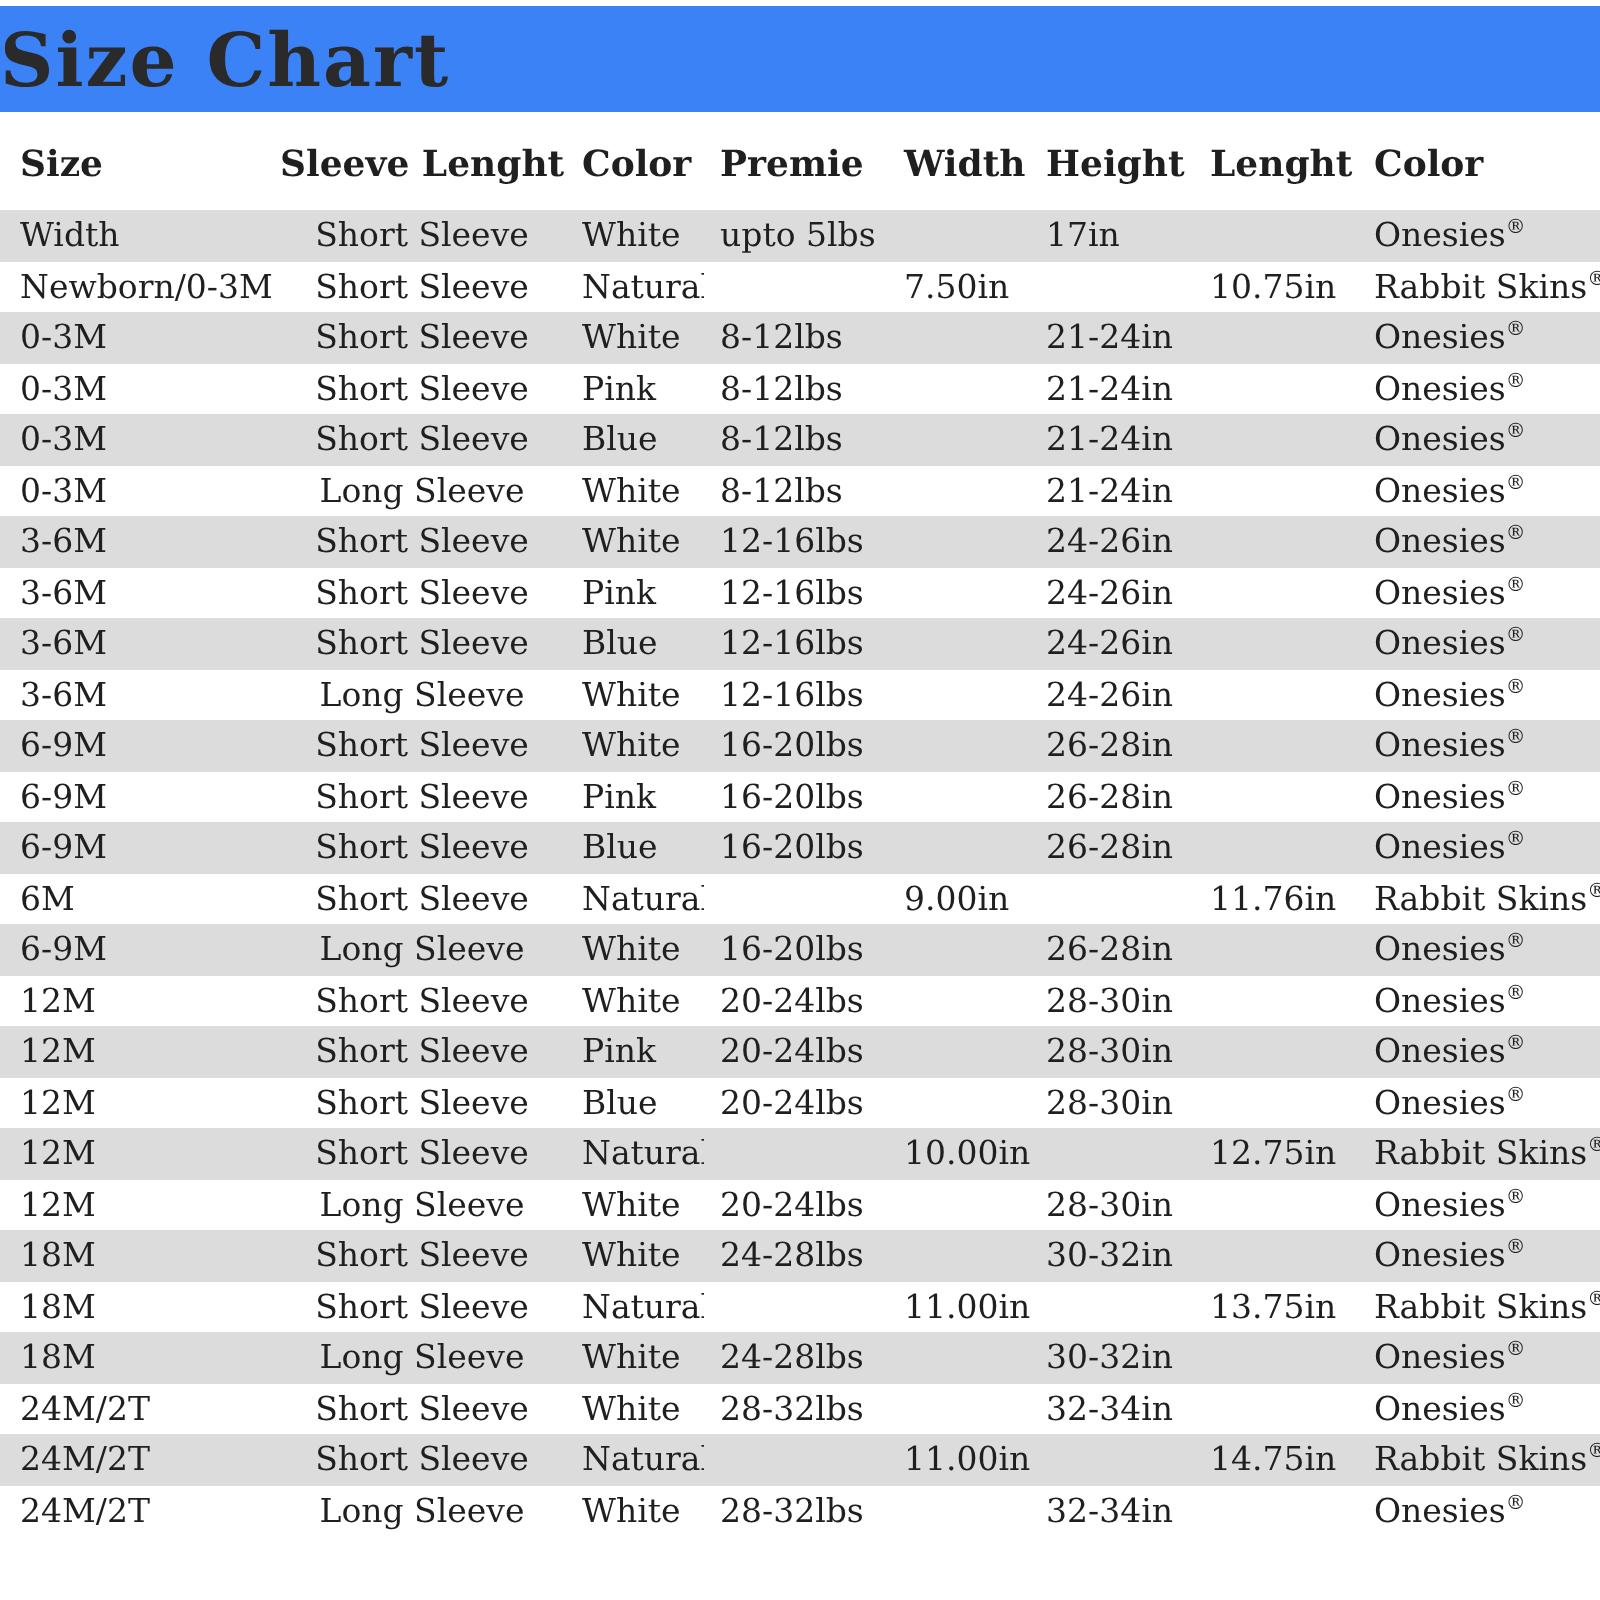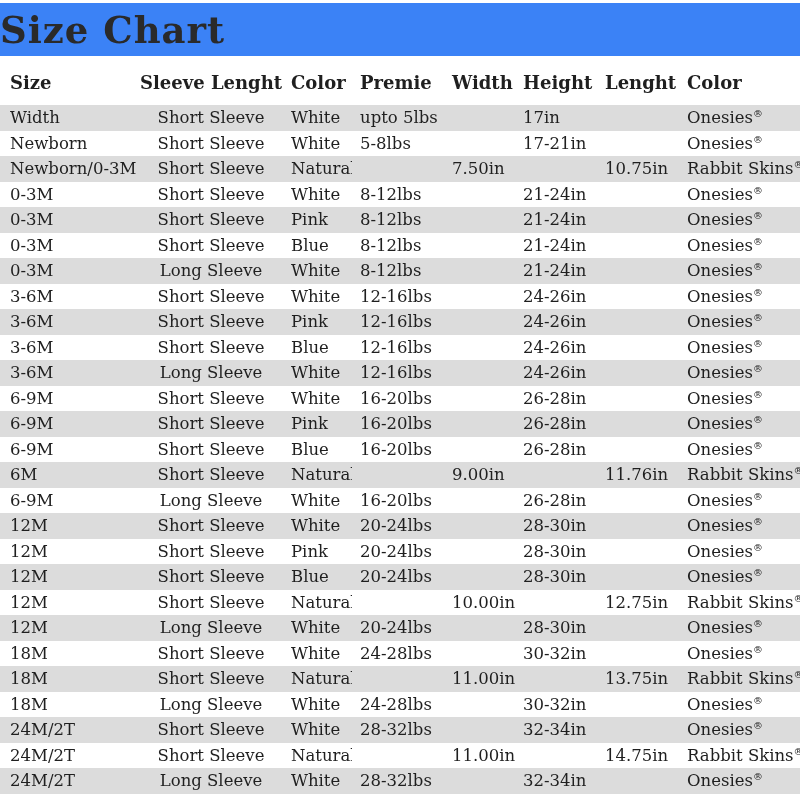--- a/index.html
+++ b/index.html
@@ -115,30 +115,20 @@
           <td>Width</td>
           <td>Short Sleeve</td>
           <td>White</td>
           <td>upto 5lbs</td>
           <td></td>
           <td>17in</td>
           <td></td>
           <td>Onesies<sup class="reg">®</sup></td>
         </tr>
         <tr>
-          <td>Newborn</td>
-          <td>Short Sleeve</td>
-          <td>White</td>
-          <td>5-8lbs</td>
-          <td></td>
-          <td>17-21in</td>
-          <td></td>
-          <td>Onesies<sup class="reg">®</sup></td>
-        </tr>
-        <tr>
           <td>Newborn/0-3M</td>
           <td>Short Sleeve</td>
           <td>Natural</td>
           <td></td>
           <td>7.50in</td>
           <td></td>
           <td>10.75in</td>
           <td>Rabbit Skins<sup class="reg">®</sup></td>
         </tr>
         <tr>

